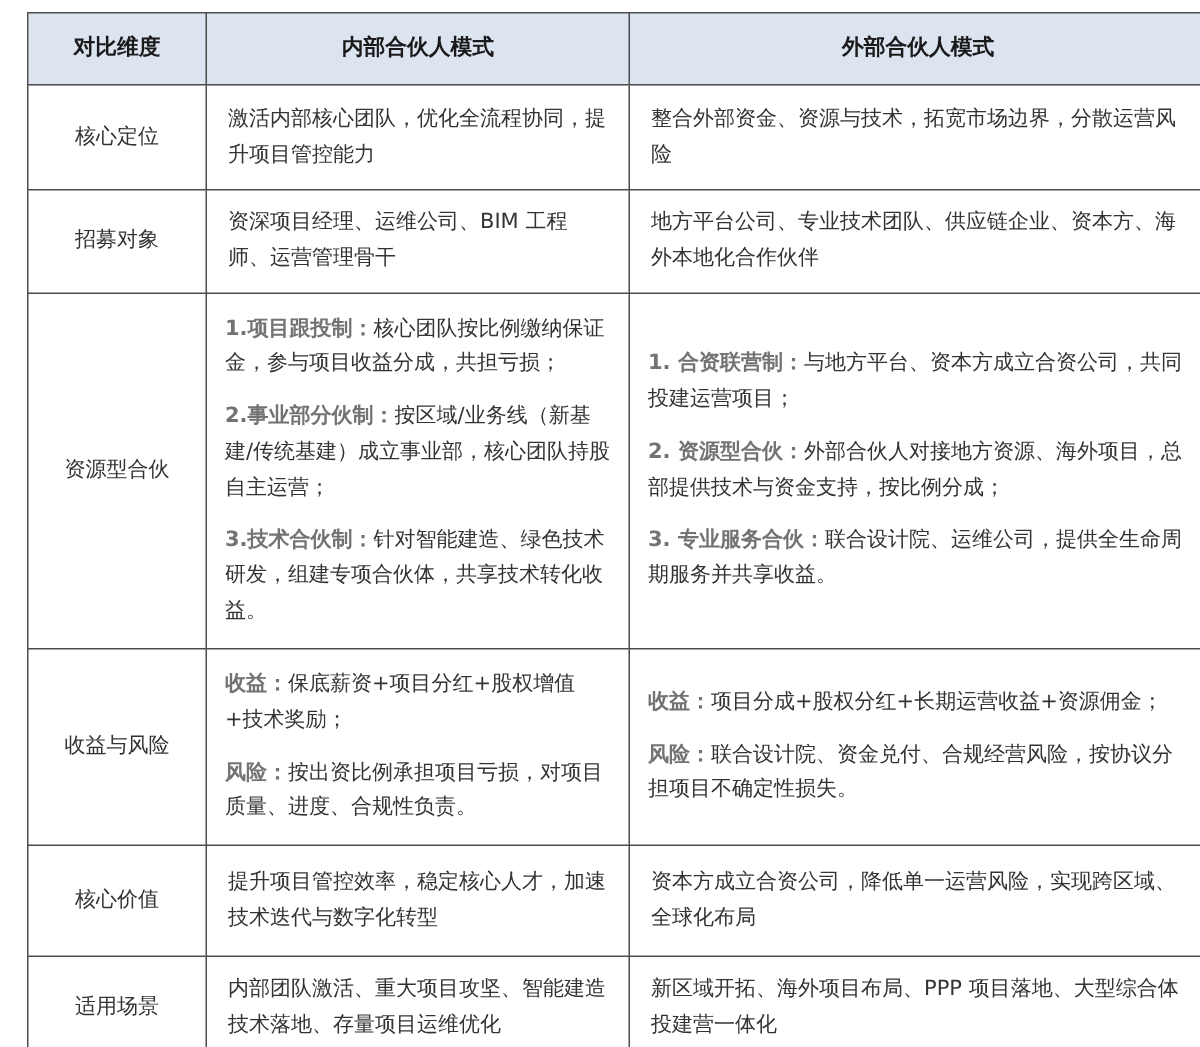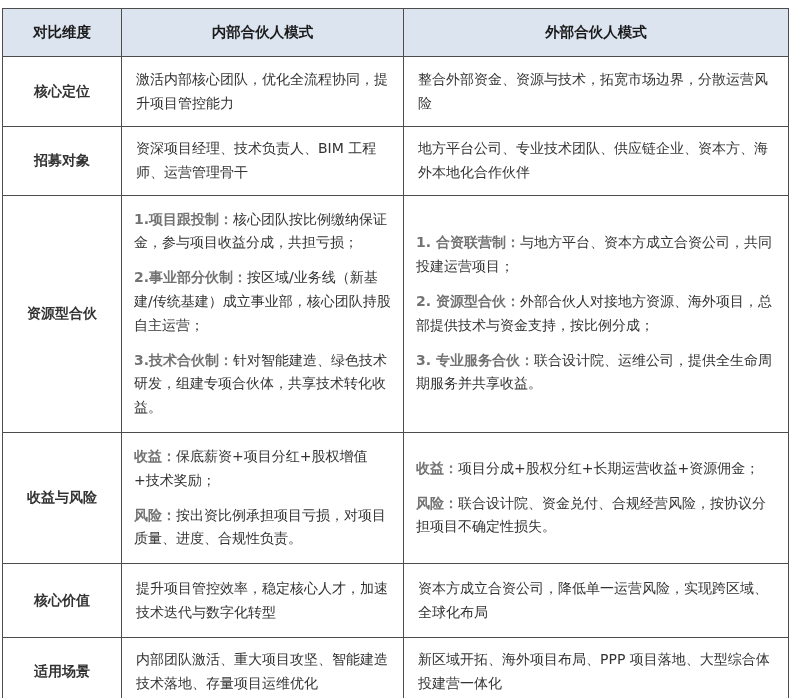--- a/index.html
+++ b/index.html
@@ -4,21 +4,21 @@
 <style>
   * { box-sizing: border-box; margin: 0; padding: 0; }
   html, body {
     width: 800px;
     background: #ffffff;
     font-family: "DejaVu Sans", "Liberation Sans", sans-serif;
   }
   .page {
     width: 800px;
     height: 698px;
-    padding: 8px 2px;
+    padding: 8px 18px;
     background: #ffffff;
   }
   table.cmp {
     width: 786px;
     border-collapse: collapse;
     table-layout: fixed;
   }
   table.cmp col.c1 { width: 119px; }
   table.cmp col.c2 { width: 282px; }
   table.cmp col.c3 { width: 385px; }
@@ -33,21 +33,21 @@
     background: #dce4f0;
     color: #1a1a1a;
     font-weight: bold;
     font-size: 14.5px;
     text-align: center;
     height: 48px;
     padding: 6px 8px;
   }
   td.label {
     text-align: center;
-    font-weight: bold;
+    font-weight: normal;
     color: #1a1a1a;
     font-size: 14.5px;
     padding: 6px 8px;
     margin-top: 20px;
   }
   td.center {
     text-align: left;
     padding: 10px 14px;
   }
   td.left {
@@ -83,21 +83,21 @@
     </thead>
     <tbody>
       <tr class="r-positioning">
         <td class="label">核心定位</td>
         <td class="center">激活内部核心团队，优化全流程协同，提升项目管控能力</td>
         <td class="center">整合外部资金、资源与技术，拓宽市场边界，分散运营风险</td>
       </tr>
 
       <tr class="r-recruitment">
         <td class="label">招募对象</td>
-        <td class="center">资深项目经理、技术负责人、BIM 工程师、运营管理骨干</td>
+        <td class="center">资深项目经理、运维公司、BIM 工程师、运营管理骨干</td>
         <td class="center">地方平台公司、专业技术团队、供应链企业、资本方、海外本地化合作伙伴</td>
       </tr>
 
       <tr class="r-cooperation">
         <td class="label">资源型合伙</td>
         <td class="left">
           <p><b>1.项目跟投制：</b><span>核心团队按比例缴纳保证金，参与项目收益分成，共担亏损；</span></p>
           <p><b>2.事业部分伙制：</b><span>按区域/业务线（新基建/传统基建）成立事业部，核心团队持股自主运营；</span></p>
           <p><b>3.技术合伙制：</b><span>针对智能建造、绿色技术研发，组建专项合伙体，共享技术转化收益。</span></p>
         </td>

